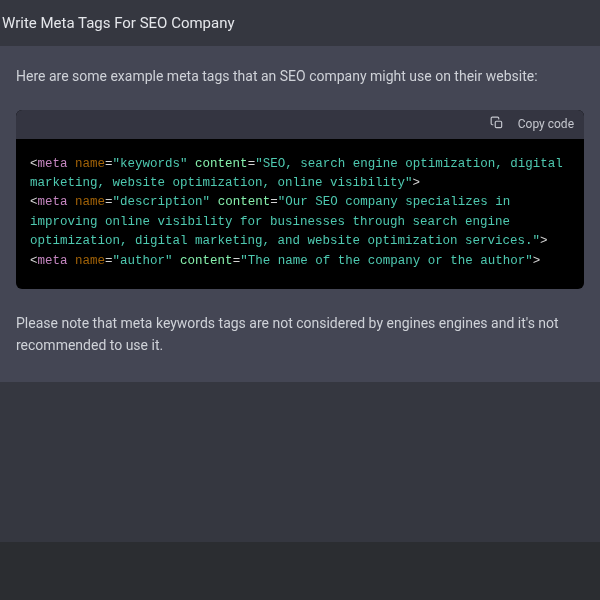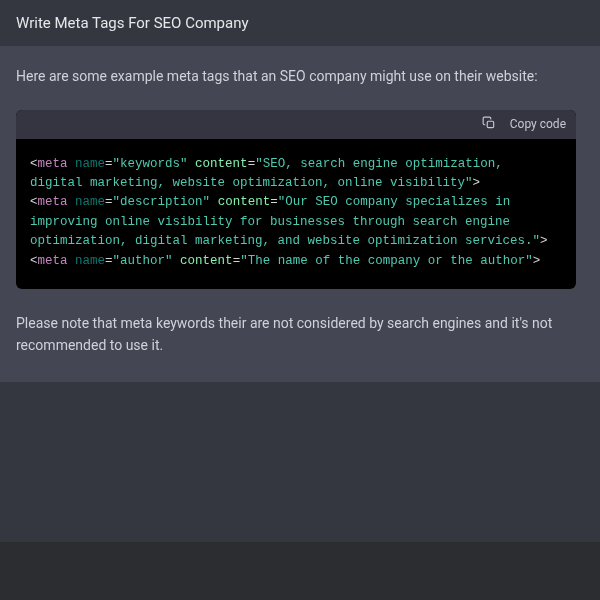--- a/index.html
+++ b/index.html
@@ -4,30 +4,30 @@
   <style>
     * { box-sizing: border-box; margin: 0; padding: 0; }
     html, body { width: 600px; height: 600px; overflow: hidden; }
     body {
       background: #2b2d31;
       font-family: -apple-system, BlinkMacSystemFont, "Segoe UI", Roboto, sans-serif;
       color: #d1d5db;
     }
     .header {
       background: #353740;
-      padding: 14px 16px;
+      padding: 14px 2px;
     }
     .header-title {
       color: #e5e7eb;
       font-size: 15px;
       font-weight: 400;
     }
     .content {
       background: #444654;
-      padding: 20px 24px 26px 16px;
+      padding: 20px 16px 26px 16px;
     }
     .intro-text {
       color: #cfd2d8;
       font-size: 14px;
       line-height: 1.55;
       margin-bottom: 22px;
     }
     .code-block {
       background: #000;
       border-radius: 6px;
@@ -56,21 +56,21 @@
     .code-body {
       padding: 16px 14px 18px 14px;
       font-family: "Courier New", Consolas, Monaco, monospace;
       font-size: 12.5px;
       line-height: 1.55;
       white-space: pre-wrap;
       word-wrap: break-word;
     }
     .tag-delim  { color: #d4d4d4; }
     .tag-name   { color: #c586c0; font-family: Liberation Mono, monospace; }
-    .attr-name  { color: #0f766e; }
+    .attr-name  { color: #a16207; }
     .attr-eq    { color: #d4d4d4; }
     .attr-val-k { color: #4ec9b0; }
     .attr-val-d { color: #4ec9b0; }
     .attr-val-a { color: #4ec9b0; }
     .attr-content { color: #86efac; }
     .note-text {
       margin-top: 24px;
       color: #cfd2d8;
       font-size: 14px;
       line-height: 1.55;
@@ -101,17 +101,17 @@
           </svg>
         </span>
         <span>Copy code</span>
       </button>
     </div>
     <div class="code-body"><span class="tag-delim">&lt;</span><span class="tag-name">meta</span> <span class="attr-name">name</span><span class="attr-eq">=</span><span class="attr-val-k">"keywords"</span> <span class="attr-content">content</span><span class="attr-eq">=</span><span class="attr-val-k">"SEO, search engine optimization, digital marketing, website optimization, online visibility"</span><span class="tag-delim">&gt;</span>
 <span class="tag-delim">&lt;</span><span class="tag-name">meta</span> <span class="attr-name">name</span><span class="attr-eq">=</span><span class="attr-val-d">"description"</span> <span class="attr-content">content</span><span class="attr-eq">=</span><span class="attr-val-d">"Our SEO company specializes in improving online visibility for businesses through search engine optimization, digital marketing, and website optimization services."</span><span class="tag-delim">&gt;</span>
 <span class="tag-delim">&lt;</span><span class="tag-name">meta</span> <span class="attr-name">name</span><span class="attr-eq">=</span><span class="attr-val-a">"author"</span> <span class="attr-content">content</span><span class="attr-eq">=</span><span class="attr-val-a">"The name of the company or the author"</span><span class="tag-delim">&gt;</span></div>
   </div>
 
-  <p class="note-text">Please note that meta keywords their are not considered by search engines and it's not recommended to use it.</p>
+  <p class="note-text">Please note that meta keywords tags are not considered by engines engines and it's not recommended to use it.</p>
 
 </div>
 
 <div class="footer-area"></div>
 
 </body></html>

